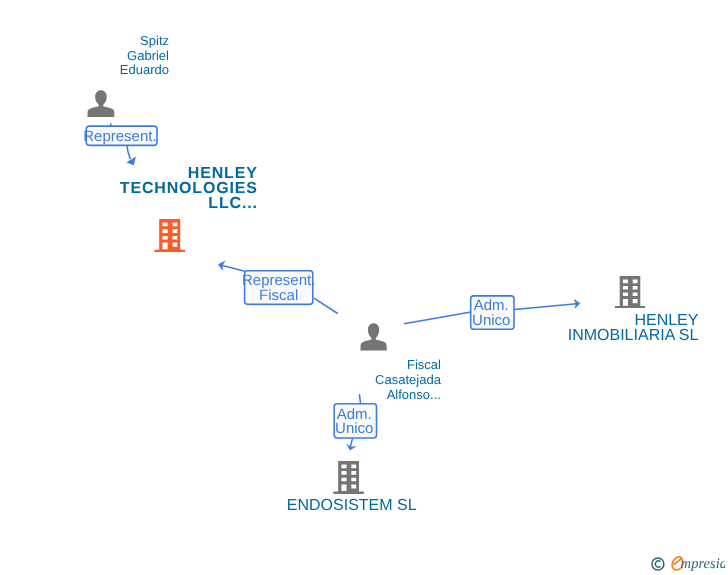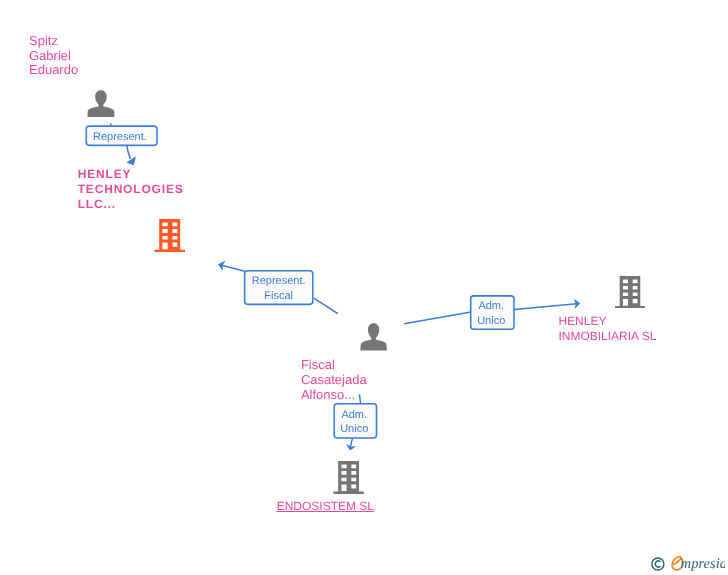--- a/index.html
+++ b/index.html
@@ -2,26 +2,26 @@
 <html><head>
 <meta charset="utf-8">
 <title>Empresia relations graph</title>
 <style>
   html,body{margin:0;padding:0;background:#ffffff;}
   body{width:728px;height:575px;font-family:"Liberation Sans",sans-serif;overflow:hidden;position:relative;
         -webkit-font-smoothing:antialiased;text-rendering:geometricPrecision;}
   #stage{position:absolute;left:0;top:0;width:728px;height:575px;background:#fff;}
   svg.edges{position:absolute;left:0;top:0;width:728px;height:575px;pointer-events:none;}
   .node{position:absolute;}
-  .nlabel{position:absolute;text-align:left;color:#ec4899;white-space:pre;}
+  .nlabel{position:absolute;text-align:right;color:#0369a1;white-space:pre;}
   .nlabel.person{font-size:13px;line-height:14.9px;}
-  .nlabel.company{font-size:12px;line-height:14.85px;}
+  .nlabel.company{font-size:16px;line-height:14.85px;}
   .nlabel.focus{font-weight:bold;letter-spacing:0.82px;}
   .icon{position:absolute;display:block;}
-  .elabel{position:absolute;color:#3b7ddd;font-size:11px;line-height:14.6px;text-align:center;
+  .elabel{position:absolute;color:#3b7ddd;font-size:15px;line-height:14.6px;text-align:center;
           box-sizing:border-box;white-space:pre;display:flex;align-items:center;justify-content:center;
           padding-top:3.0px;}
   svg.elabel-boxes{position:absolute;left:0;top:0;width:728px;height:575px;}
   #logo{position:absolute;left:645px;top:548px;width:80px;height:27px;}
 </style>
 </head>
 <body>
 
 <div id="stage">
 
@@ -77,21 +77,21 @@
 
   <div class="node">
     <div class="nlabel company" style="left:558.45px;top:314.2px;width:140px;">HENLEY
 INMOBILIARIA SL</div>
     <svg class="icon" style="left:615px;top:275.9px;" width="30" height="32.6" viewBox="0 0 30 32.6">
       <path fill="#757575" fill-rule="evenodd" d="M4.7 0h20.6v30.1h4.7v2.5H0v-2.5h4.7V0z M7.9 3.4h5.1v3.8H7.9zM17.7 3.4h4.8v3.8h-4.8z M7.9 9.9h5.1v3.7H7.9zM17.7 9.9h4.8v3.7h-4.8z M7.9 16.6h5.1v3.4H7.9zM17.7 16.6h4.8v3.4h-4.8z M7.9 23.1h5.1v6.6H7.9zM17.7 23.1h4.8v4.1h-4.8z"></path>
     </svg>
   </div>
 
   <div class="node">
-    <div class="nlabel company" style="left:276.65px;top:498.9px;width:140px;text-decoration:underline;">ENDOSISTEM SL</div>
+    <div class="nlabel company" style="left:276.65px;top:498.9px;width:140px;">ENDOSISTEM SL</div>
     <svg class="icon" style="left:333.2px;top:460.5px;" width="31.2" height="33.0" viewBox="0 0 30 32.6">
       <path fill="#757575" fill-rule="evenodd" d="M4.7 0h20.6v30.1h4.7v2.5H0v-2.5h4.7V0z M7.9 3.4h5.1v3.8H7.9zM17.7 3.4h4.8v3.8h-4.8z M7.9 9.9h5.1v3.7H7.9zM17.7 9.9h4.8v3.7h-4.8z M7.9 16.6h5.1v3.4H7.9zM17.7 16.6h4.8v3.4h-4.8z M7.9 23.1h5.1v6.6H7.9zM17.7 23.1h4.8v4.1h-4.8z"></path>
     </svg>
   </div>
 
   <svg class="elabel-boxes" viewBox="0 0 728 575">
     <rect x="86.3" y="126.1" width="70.7" height="19.25" rx="3" ry="3" fill="#fafafa" stroke="#3b7ddd" stroke-width="1.55"></rect>
     <rect x="244.6" y="270.75" width="68.2" height="33.6" rx="3" ry="3" fill="#fafafa" stroke="#3b7ddd" stroke-width="1.55"></rect>
     <rect x="470.7" y="295.85" width="43.3" height="33.35" rx="3" ry="3" fill="#fafafa" stroke="#3b7ddd" stroke-width="1.55"></rect>
     <rect x="334.2" y="403.8" width="42.3" height="34.2" rx="3" ry="3" fill="#fafafa" stroke="#3b7ddd" stroke-width="1.55"></rect>

